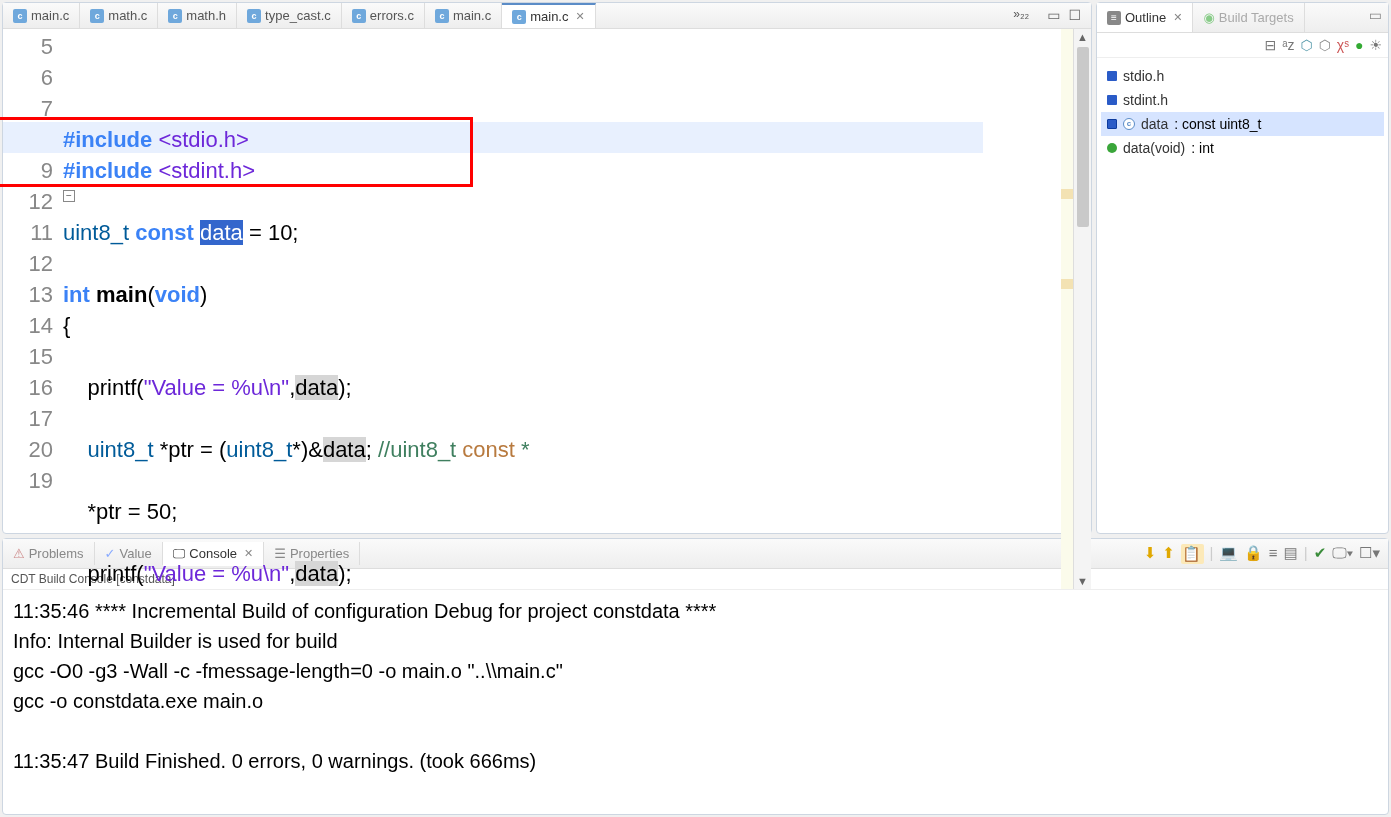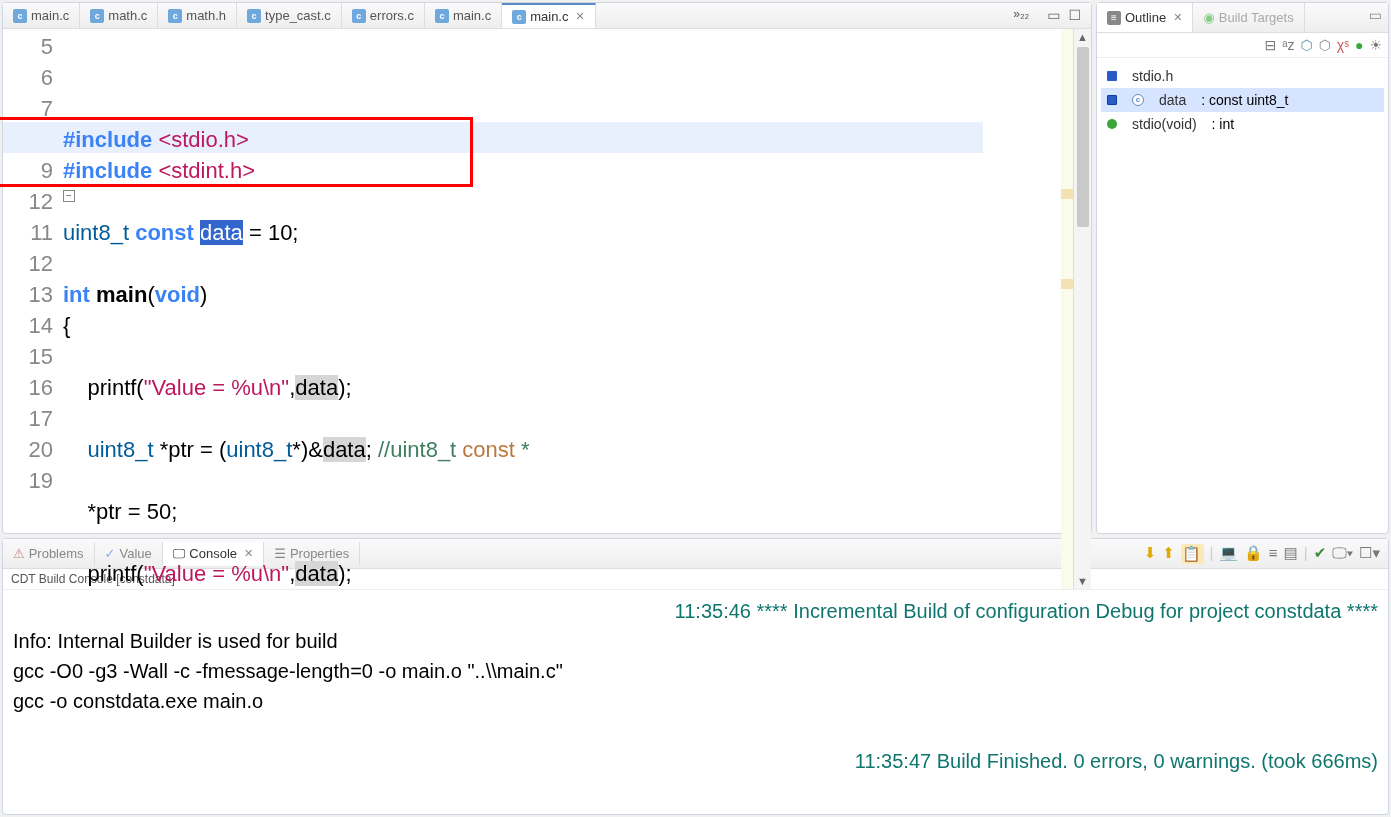--- a/index.html
+++ b/index.html
@@ -12,21 +12,21 @@
 .tab .c-icon, .outline-icon { width: 14px; height: 14px; background: #6fa8dc; border-radius: 2px; font-size: 9px; color: #fff; text-align: center; line-height: 14px; font-weight: bold; }
 .tab .close { color:#888; font-size:11px; margin-left:3px; }
 .overflow { padding:4px 8px; font-size:12px; color:#555; }
 .spacer { flex:1; }
 .win-icons { display:flex; gap:8px; padding:4px 10px; color:#666; font-size:14px; }
 .win-icons span { cursor:pointer; }
 .editor-body { flex:1; display:flex; position:relative; }
 .gutter { width:60px; text-align:right; padding-right:10px; font-family: "Consolas", monospace; font-size:22px; color:#888; padding-top:2px; line-height:31px; }
 .code { flex:1; font-family:"Consolas", monospace; font-size:22px; color:#000; white-space:pre; padding-top:2px; line-height:31px; position:relative; }
 .kw { color:#3b82f6; font-weight:bold; }
-.str { color:#be185d; }
+.str { color:#6d28d9; }
 .type { color:#005b99; }
 .ref-hl { background:#d6d6d6; }
 .sel { background:#3366cc; color:#fff; }
 .comment { color:#3f7f5f; }
 .cmt2{color:#b87a3f;}
 .funcname{color:#000;font-weight:bold;}
 .highlight-line { background:#e8f0fe; position:absolute; left:0; right:0; height:31px; top:93px; z-index:0; width:980px;}
 .red-box { position:absolute; border:3px solid red; width:485px; height:70px; top:88px; left:-75px; z-index:5; pointer-events:none; }
 .fold { position:absolute; left:60px; top:161px; width:12px; height:12px; border:1px solid #888; font-size:10px; line-height:9px; text-align:center; color:#555; background:#fff; cursor:pointer; }
 .vscroll { width:18px; background:#f4f4f4; display:flex; flex-direction:column; align-items:center; border-left:1px solid #ddd; }
@@ -37,36 +37,36 @@
 .ov-strip .m2{position:absolute;top:250px;width:100%;height:10px;background:#f3e2b3;}
 .hscroll{height:16px;background:#f4f4f4;border-top:1px solid #ddd;display:flex;align-items:center;}
 .hscroll .arrow{font-size:11px;color:#666;padding:0 6px;cursor:pointer;}
 .outline-pane { flex:1; display:flex; flex-direction:column; border:1px solid #cdd6e1; background:#fff; margin:2px; border-radius:4px; }
 .outline-tabs{display:flex;height:30px;border-bottom:1px solid #ddd;background:linear-gradient(#fafafa,#eee);}
 .outline-tab{display:flex;align-items:center;gap:4px;padding:4px 10px;font-size:13px;border-right:1px solid #ddd;color:#777;cursor:pointer;}
 .outline-tab.active{background:#fff;color:#333;}
 .outline-toolbar{display:flex;gap:6px;justify-content:flex-end;padding:4px 6px;border-bottom:1px solid #eee;font-size:14px;color:#777;}
 .outline-toolbar span{cursor:pointer;}
 .outline-list{padding:6px 4px;}
-.outline-item{display:flex;align-items:center;gap:15px;padding:4px 6px;font-size:14px;color:#333;cursor:pointer;}
+.outline-item{display:flex;align-items:center;gap:6px;padding:4px 6px;font-size:14px;color:#333;cursor:pointer;}
 .outline-item.sel{background:#d6e4ff;}
 .dot-blue{width:10px;height:10px;background:#2a5bc7;border-radius:1px;}
 .dot-blue2{width:10px;height:10px;background:#2a5bc7;border-radius:1px;border:1px solid #0d3b9e;}
 .c-badge{width:12px;height:12px;border-radius:6px;background:#fff;border:1px solid #5b8cc7;font-size:8px;line-height:10px;text-align:center;color:#5b8cc7;font-weight:bold;}
 .dot-green{width:10px;height:10px;background:#3aa63a;border-radius:5px;}
 .bottom-area{flex:1;display:flex;flex-direction:column;border:1px solid #cdd6e1;background:#fff;margin:2px;border-radius:4px;}
 .bottom-tabs{display:flex;height:30px;border-bottom:1px solid #ddd;background:linear-gradient(#fafafa,#eee);align-items:center;}
 .btab{display:flex;align-items:center;gap:4px;padding:4px 10px;font-size:13px;border-right:1px solid #ddd;color:#888;cursor:pointer;}
 .btab.active{background:#fff;color:#333;}
 .console-tools{display:flex;gap:6px;padding:0 8px;justify-content:flex-end;flex:1;font-size:15px;color:#777;}
 .console-tools span{cursor:pointer;}
 .up{color:#e0a800;}.dn{color:#e0a800;}.pin{background:#fce9b8;padding:1px 2px;border-radius:2px;}
 .console-header{font-size:12px;color:#555;padding:3px 8px;border-bottom:1px solid #eee;}
 .console-output{flex:1;font-family:"Consolas",monospace;font-size:20px;white-space:pre;padding:6px 10px;line-height:30px;}
-.blue-text{color:#0f766e;text-align:right;}
+.blue-text{color:#000000;}
 .dim{color:#aaa;}
 .ot-ret{color:#000000;}
 .o-icon{width:14px;height:14px;background:#888;border-radius:2px;font-size:10px;color:#fff;text-align:center;line-height:14px;}
 </style>
 </head>
 <body>
 
 <div class="top-area">
   <div class="editor-pane">
     <div class="tab-bar">
@@ -168,29 +168,33 @@
       <span style="color:#888">⬡</span>
       <span style="color:#c55">χˢ</span>
       <span style="color:#3a3">●</span>
       <span>☀</span>
     </div>
     <div class="outline-list">
         <div class="outline-item">
           <span class="dot-blue"></span>
           <span>stdio.h</span>
         </div>
+        <div class="outline-item">
+          <span class="dot-blue"></span>
+          <span>stdint.h</span>
+        </div>
         <div class="outline-item sel">
           <span class="dot-blue2"></span>
           <span class="c-badge">c</span>
           <span>data</span>
           <span class="ot-ret"> : const uint8_t</span>
         </div>
         <div class="outline-item">
           <span class="dot-green"></span>
-          <span>stdio(void)</span>
+          <span>data(void)</span>
           <span class="ot-ret"> : int</span>
         </div>
       </div>
   </div>
 </div>
 
 <div class="bottom-area">
   <div class="bottom-tabs">
     <div class="btab">
         <span style="color:#c88">⚠</span>

